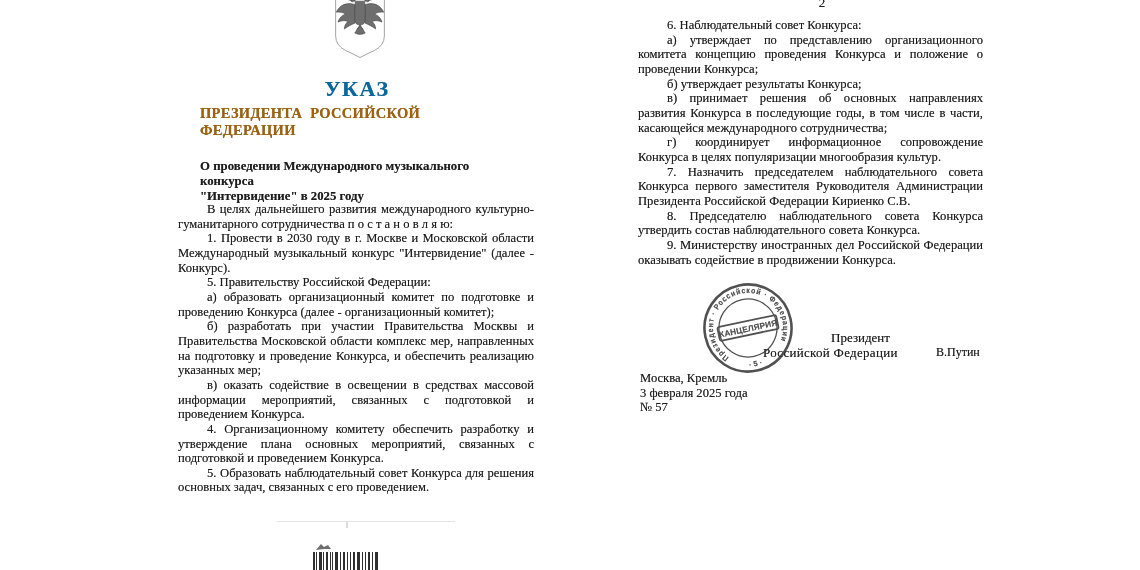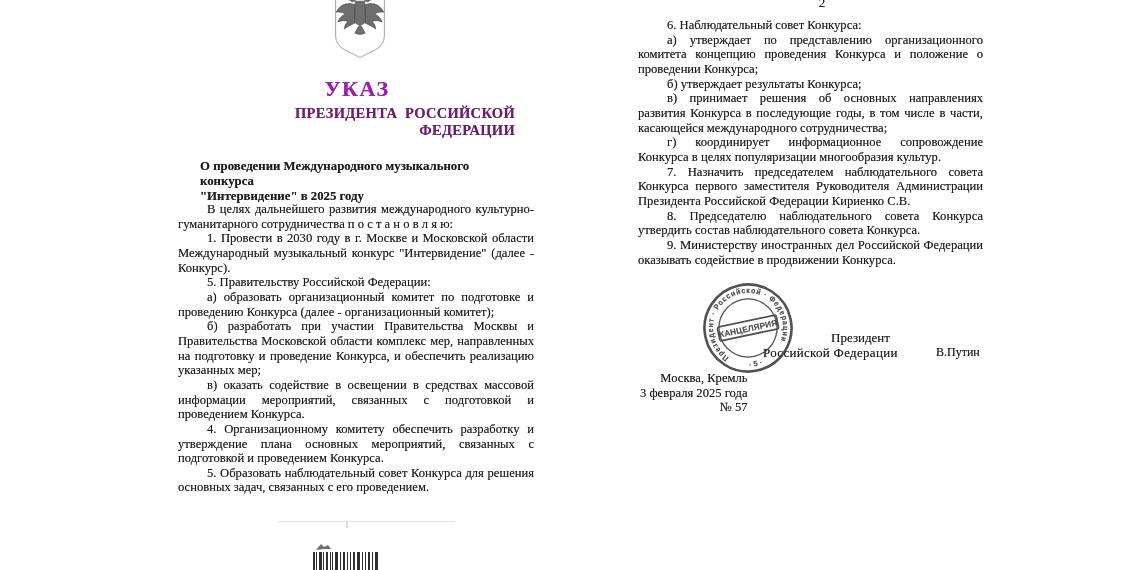--- a/index.html
+++ b/index.html
@@ -3,34 +3,34 @@
 <meta charset="utf-8">
 <style>
   html,body{margin:0;padding:0;background:#fff;}
   .canvas{
     position:relative;width:1140px;height:570px;background:#ffffff;overflow:hidden;
     font-family:"Liberation Serif","DejaVu Serif",serif;color:#1c1c1c;
     text-shadow:0 0 .45px rgba(25,25,25,.55);
   }
   .abs{position:absolute;}
   .doc-title{left:252px;top:76px;width:210px;text-align:center;
-    font-size:22px;font-weight:700;letter-spacing:1.5px;color:#a21caf;}
-  .doc-subtitle{left:200px;top:105px;width:315px;text-align:right;
-    font-size:14.5px;font-weight:700;letter-spacing:.3px;word-spacing:4px;color:#701a75;}
+    font-size:22px;font-weight:700;letter-spacing:1.5px;color:#0369a1;}
+  .doc-subtitle{left:200px;top:105px;width:315px;text-align:left;
+    font-size:14.5px;font-weight:700;letter-spacing:.3px;word-spacing:4px;color:#a16207;}
   .subject{left:200px;top:159px;width:310px;text-align:left;
     font-size:12.8px;font-weight:700;line-height:15px;}
   .body-text{font-size:12.6px;line-height:14.65px;text-align:justify;}
   .body-text p{margin:0;text-indent:29px;}
   .p1{left:178px;top:202px;width:356px;}
   .p2{left:638px;top:18px;width:345px;}
   .page-number{left:810px;top:-5px;width:24px;text-align:center;font-size:13px;}
   .sig-line1{left:740px;top:330px;width:150px;text-align:right;font-size:13px;}
   .sig-line2{left:763px;top:344.5px;font-size:13px;letter-spacing:.3px;}
   .sig-name{left:936px;top:344.5px;font-size:12px;}
-  .dateblock{left:640px;top:371px;font-size:12.6px;line-height:14.6px;text-align:right;}
+  .dateblock{left:640px;top:371px;font-size:12.6px;line-height:14.6px;}
   .dateblock div{margin:0;}
   .scan-line{left:277px;top:521px;width:178px;height:1px;background:#e4e4e4;text-shadow:none;}
   .scan-tick{left:346px;top:522px;width:2px;height:6px;background:#dcdcdc;text-shadow:none;}
   .emblem-svg{left:331px;top:-13px;}
   .stamp-svg{left:692px;top:272px;transform:rotate(-12deg);opacity:.85;}
   .barcode-svg{left:313px;top:552px;}
   .barmark-svg{left:315px;top:543px;}
 </style>
 </head>
 <body>

